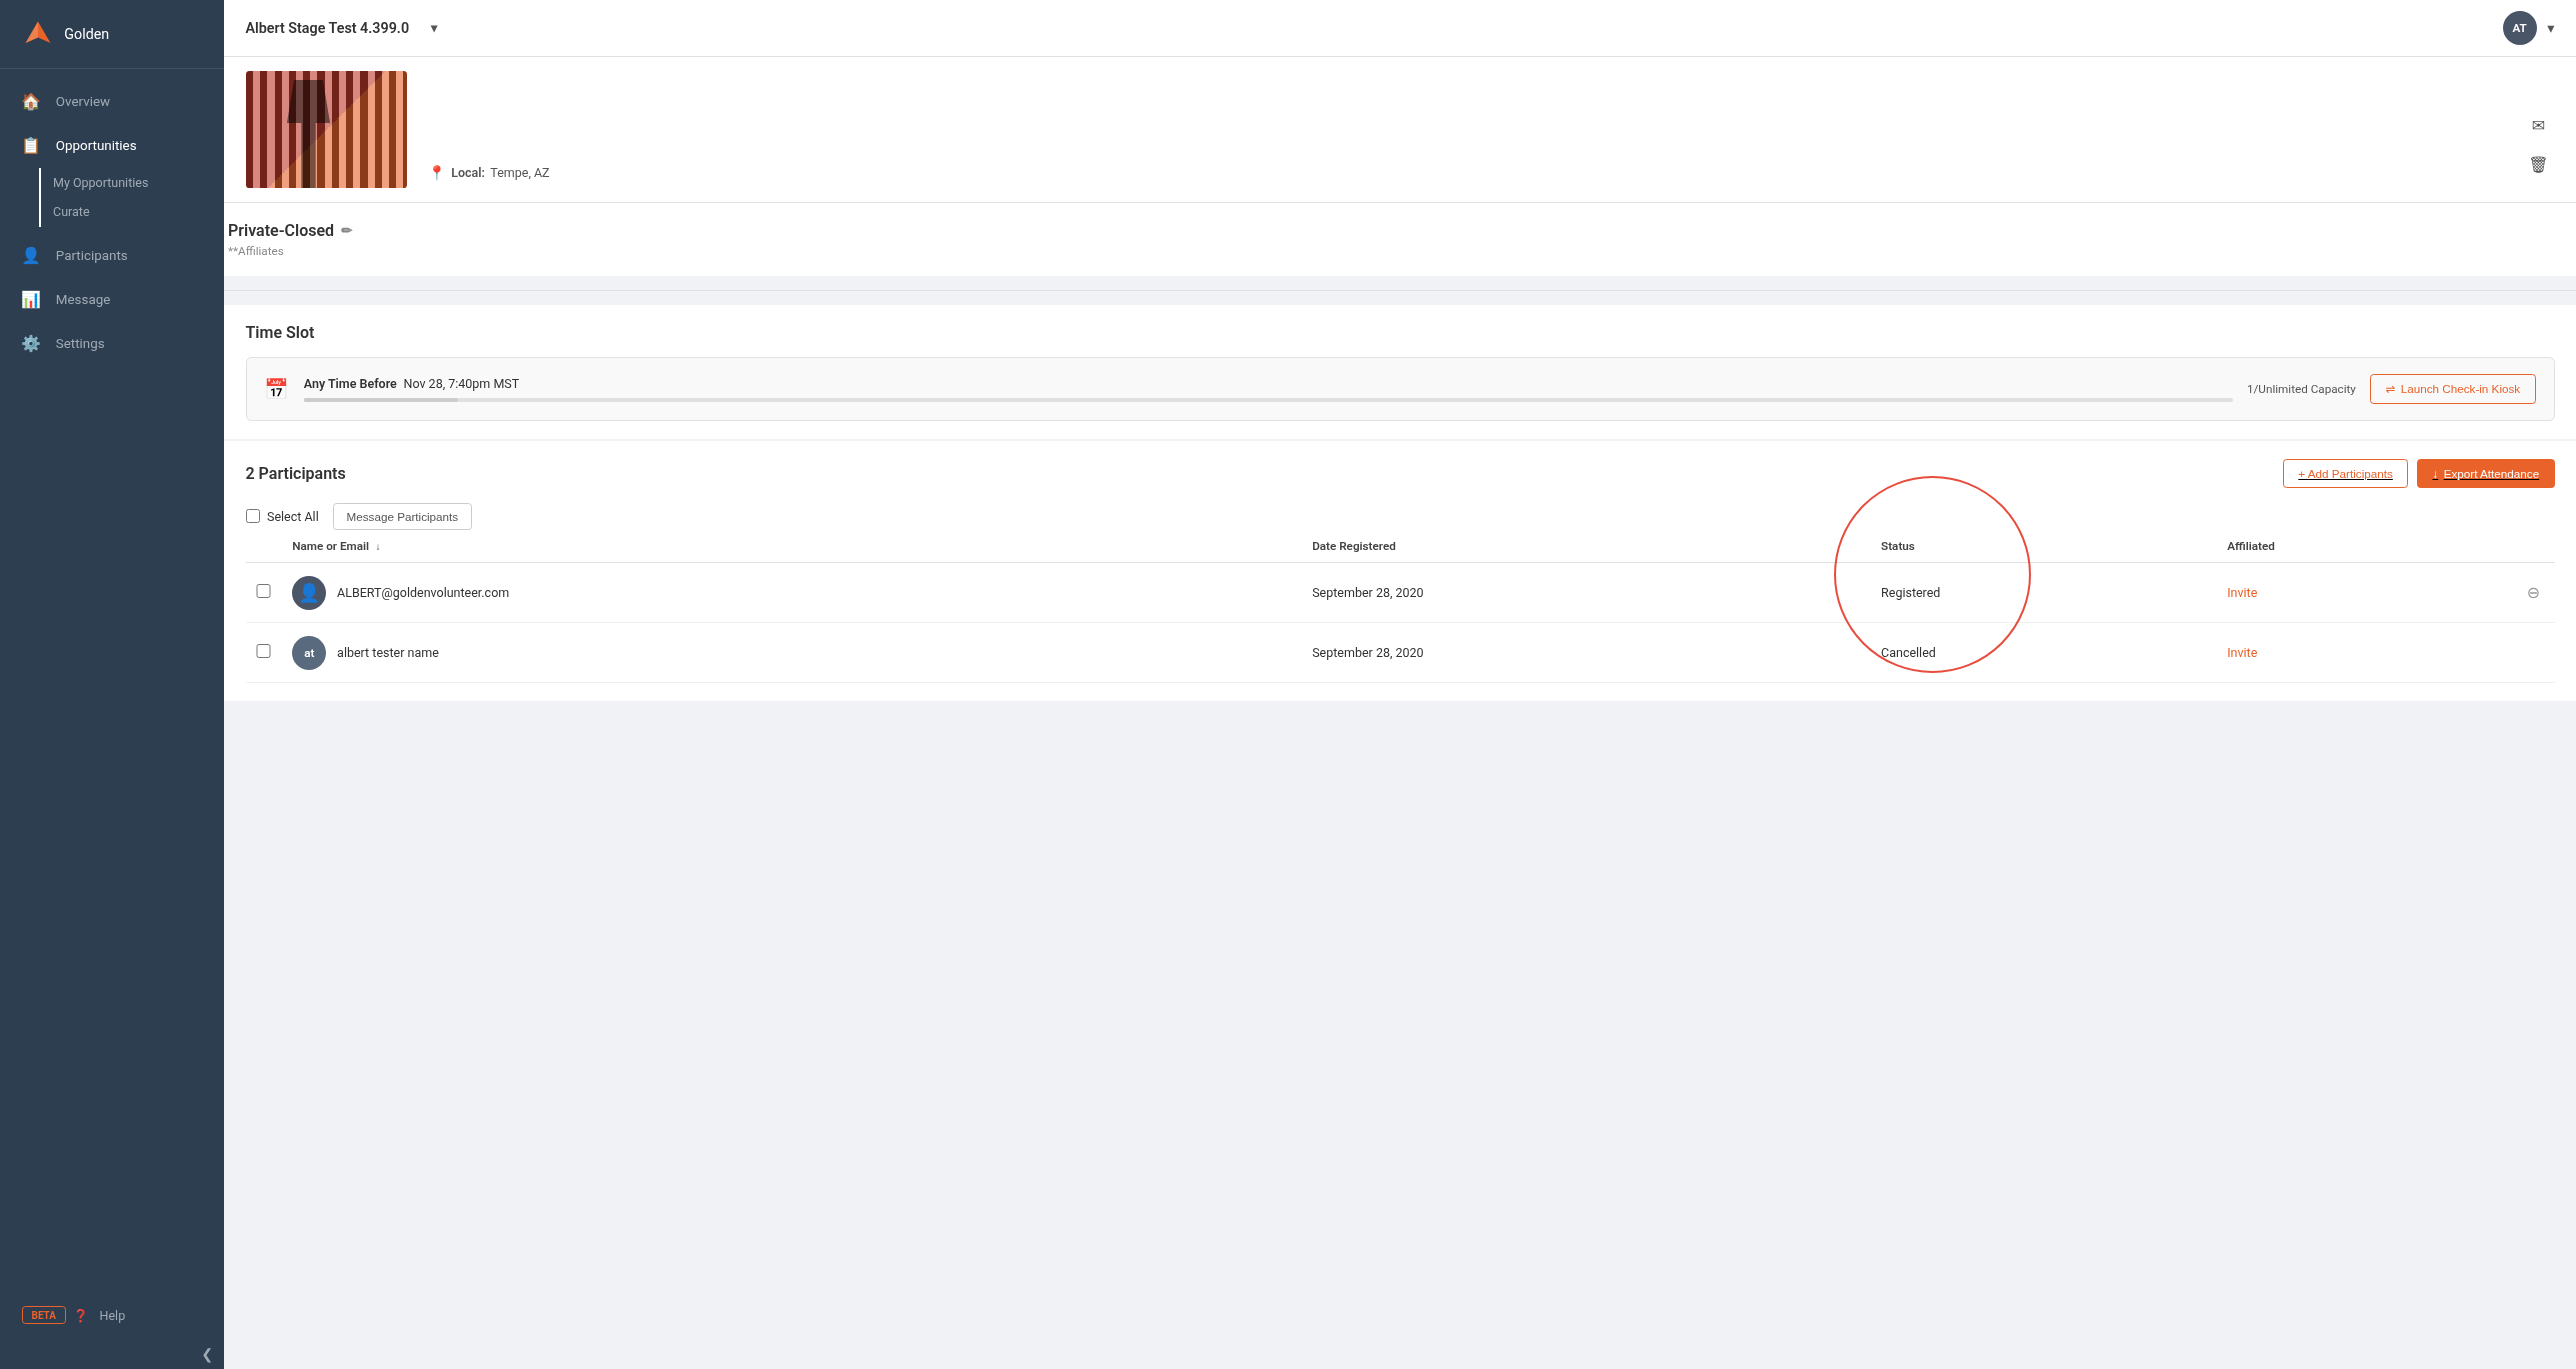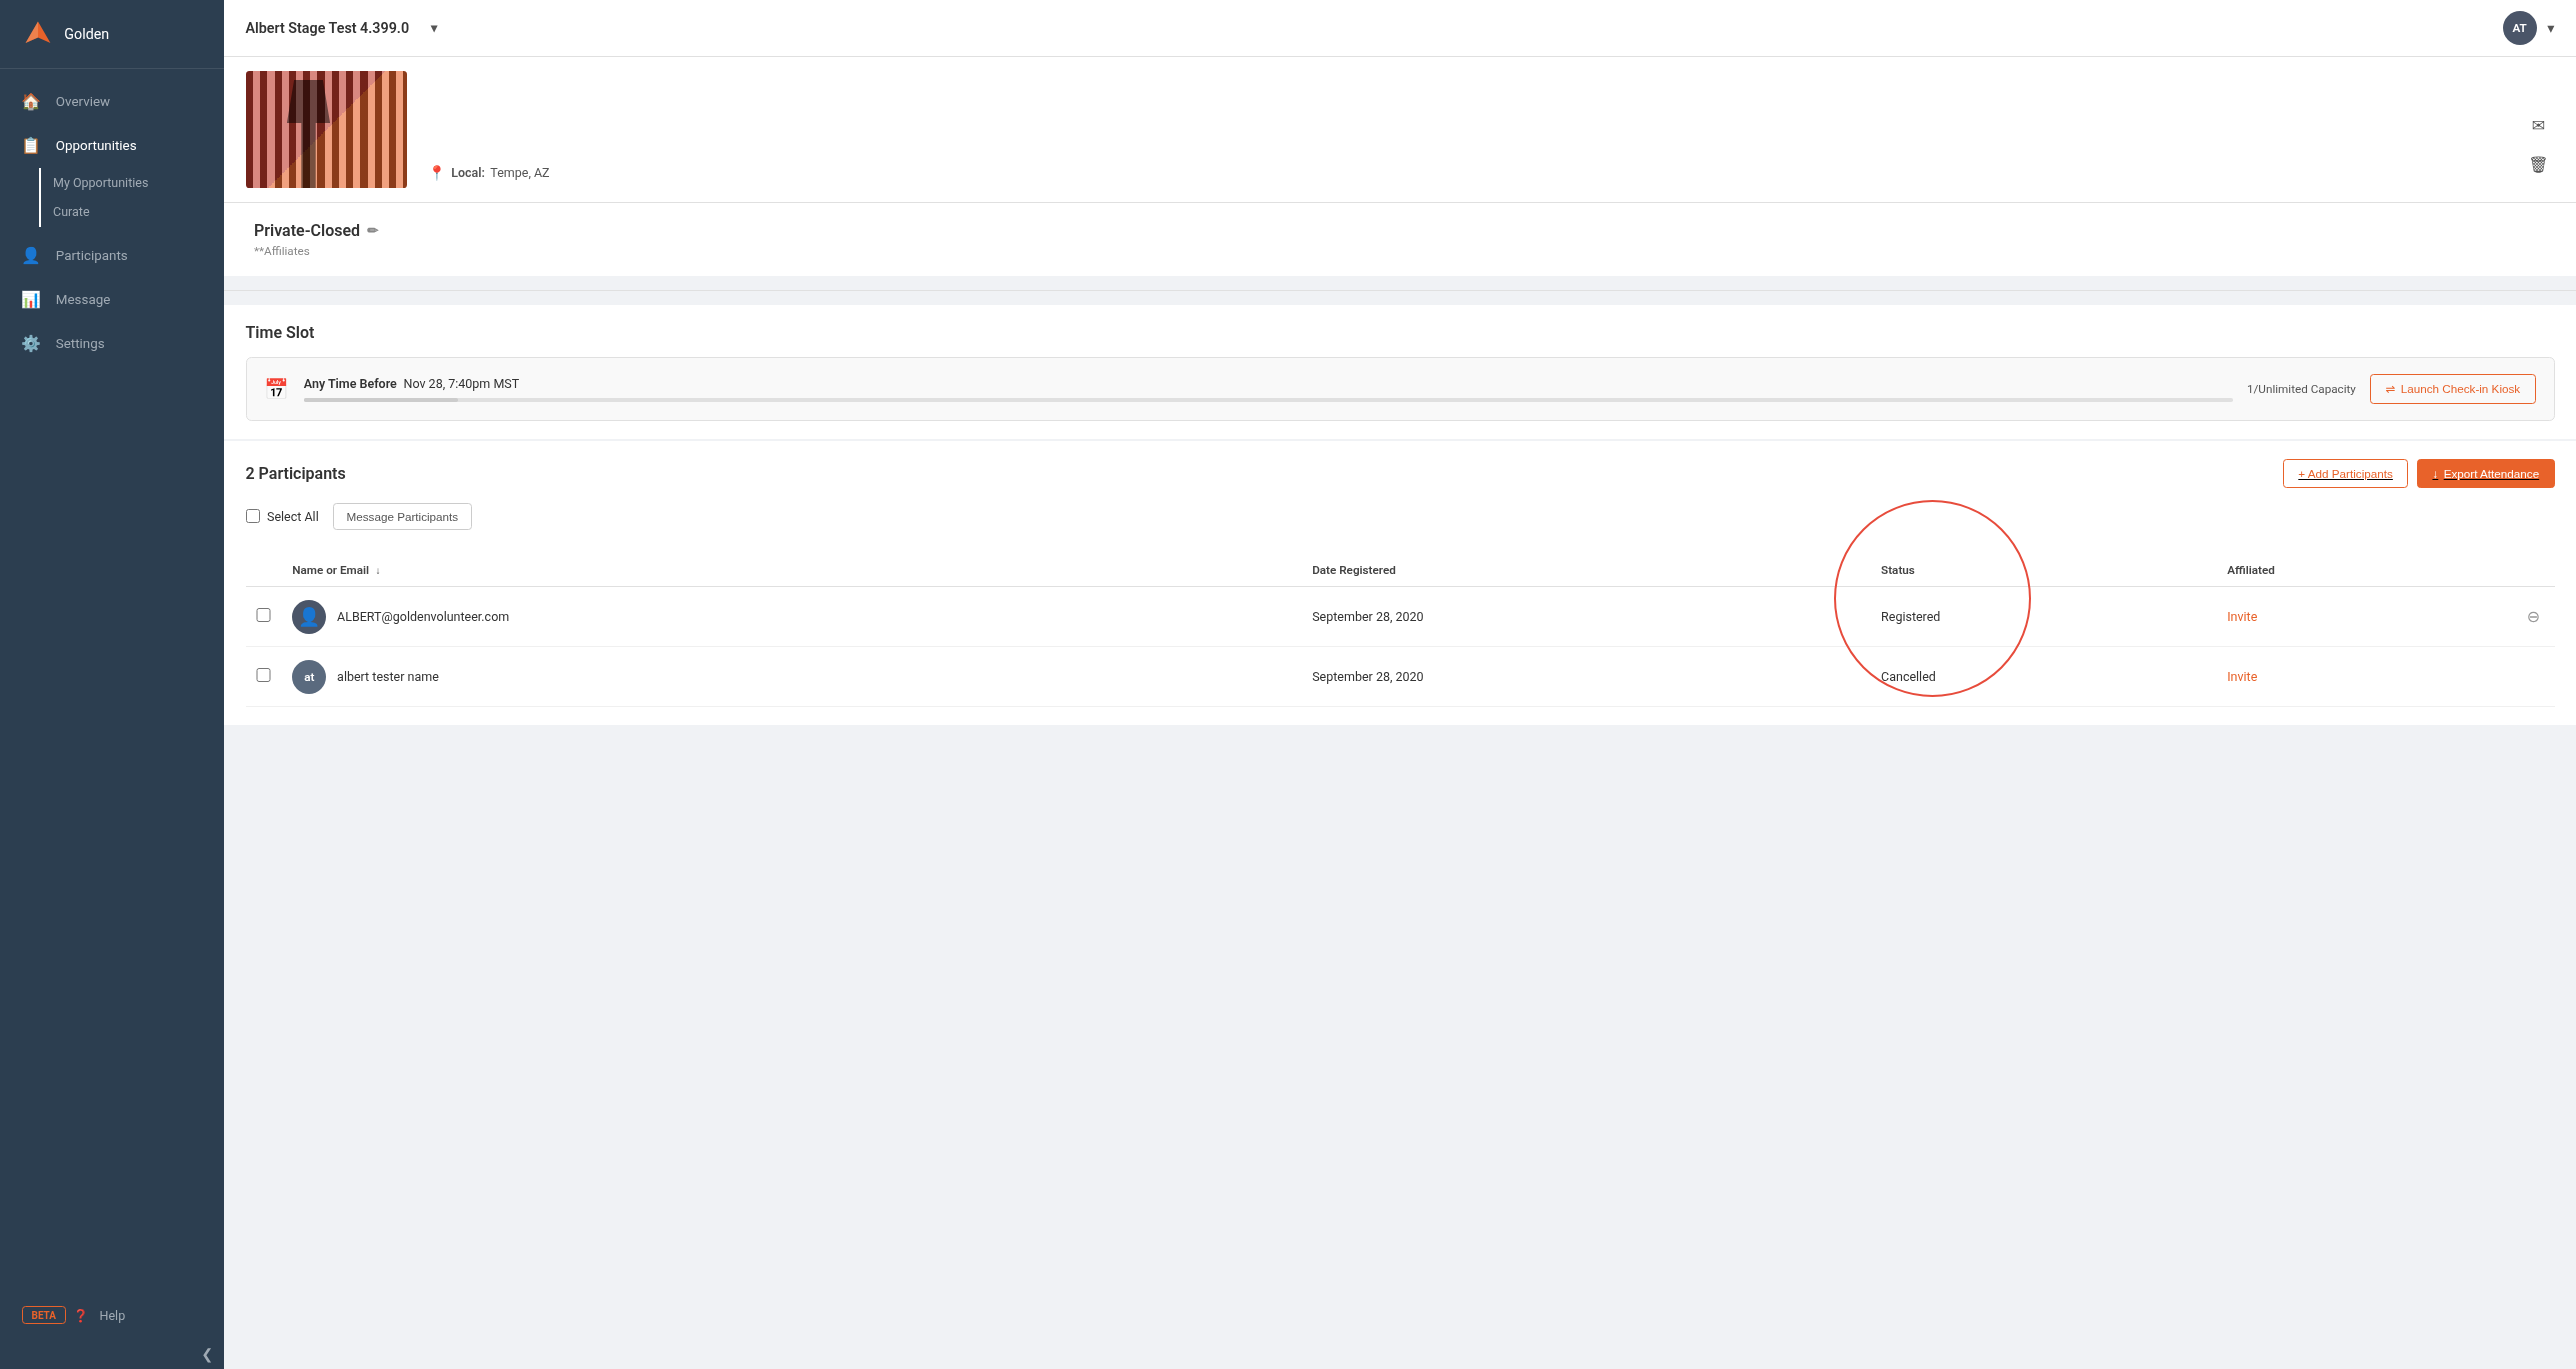--- a/index.html
+++ b/index.html
@@ -209,21 +209,21 @@
       justify-content: center;
       cursor: pointer;
       color: #555;
       font-size: 16px;
     }
 
     
     .card-content {
       background: #fff;
       margin: 0;
-      padding: 18px 30px;
+      padding: 18px 4px;
     }
     .section-divider {
       border: none;
       border-top: 0.9px solid #e0e0e0;
       margin: 14.3px 0;
     }
     .section-title {
       font-size: 16px;
       font-weight: 600;
       color: #333;
@@ -317,21 +317,21 @@
       display: flex;
       align-items: center;
       gap: 5.4px;
     }
 
     
     .table-controls {
       display: flex;
       align-items: center;
       gap: 14.3px;
-      margin-bottom: 24px;
+      margin-bottom: 0;
     }
     .checkbox-label {
       display: flex;
       align-items: center;
       gap: 7.2px;
       font-size: 12.5px;
       color: #333;
       cursor: pointer;
     }
     .checkbox-input {

